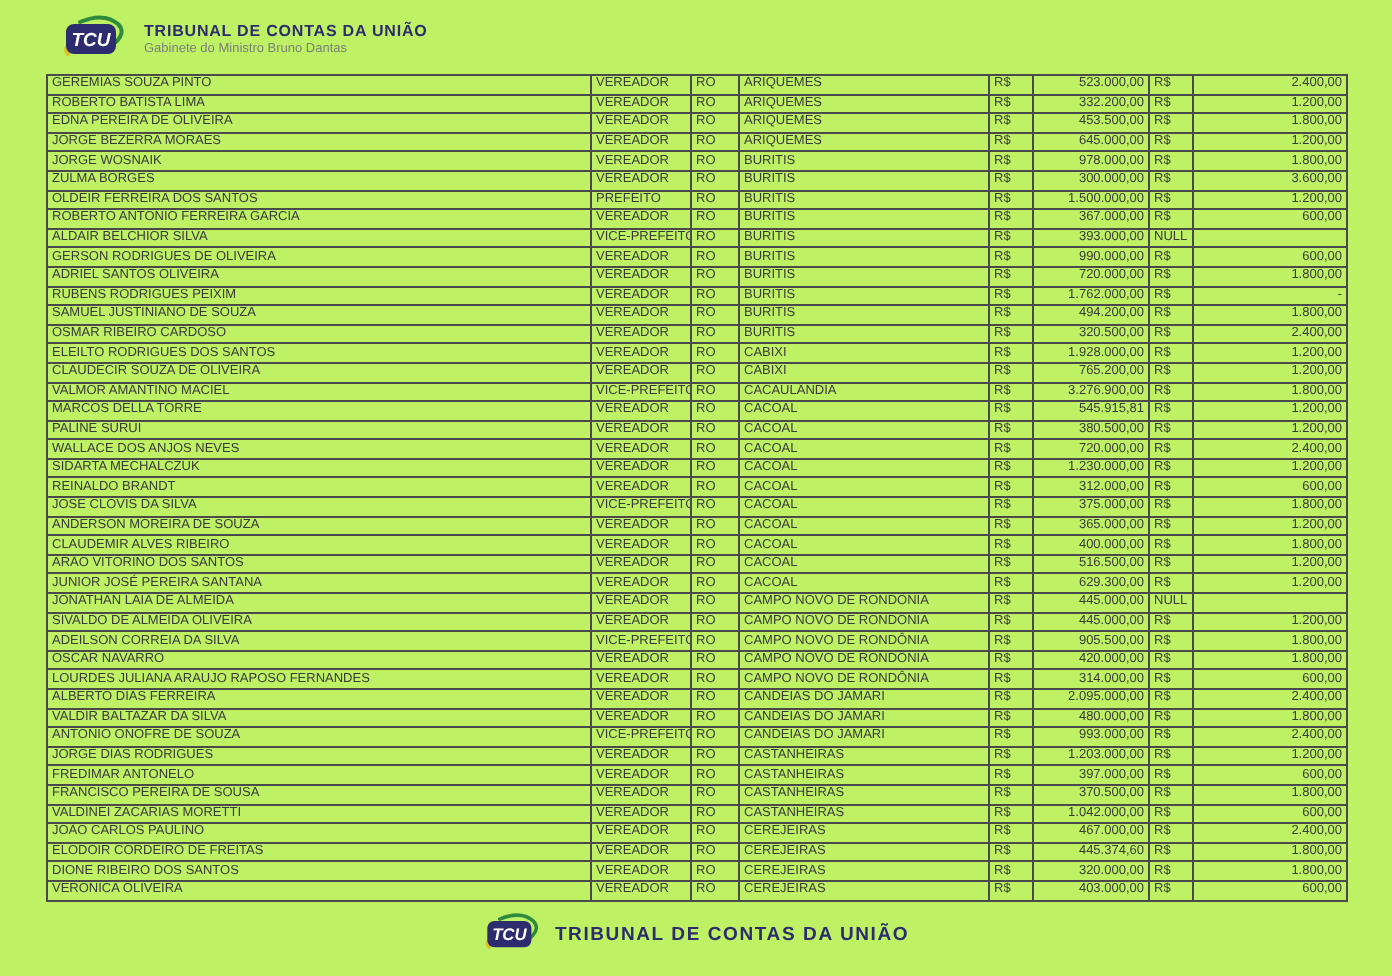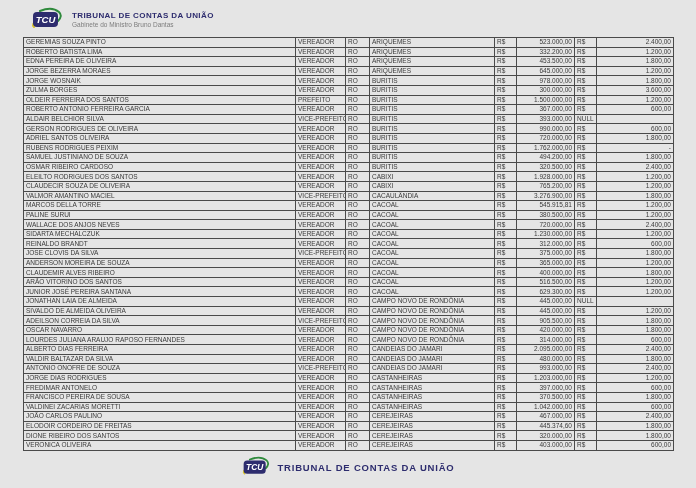--- a/index.html
+++ b/index.html
@@ -1,19 +1,19 @@
 <!DOCTYPE html>
 <html><head>
 <meta charset="utf-8">
 <style>
   html,body{margin:0;padding:0;background:#ffffff;}
   .page{
     position:relative;
     width:696px;height:488px;
-    background:#e5e5e5;
+    background:#bef264;
     font-family:"Liberation Sans", sans-serif;
     overflow:hidden;
   }
   
   .header{position:absolute;left:30px;top:7px;display:flex;align-items:center;gap:8px;}
   .logo{display:block;}
   .header-text{display:flex;flex-direction:column;justify-content:center;}
   .org-title{font-size:8px;font-weight:bold;color:#2d2c6e;letter-spacing:.4px;line-height:10px;}
   .org-sub{font-size:6.5px;color:#7d7d7d;line-height:8px;}
   

